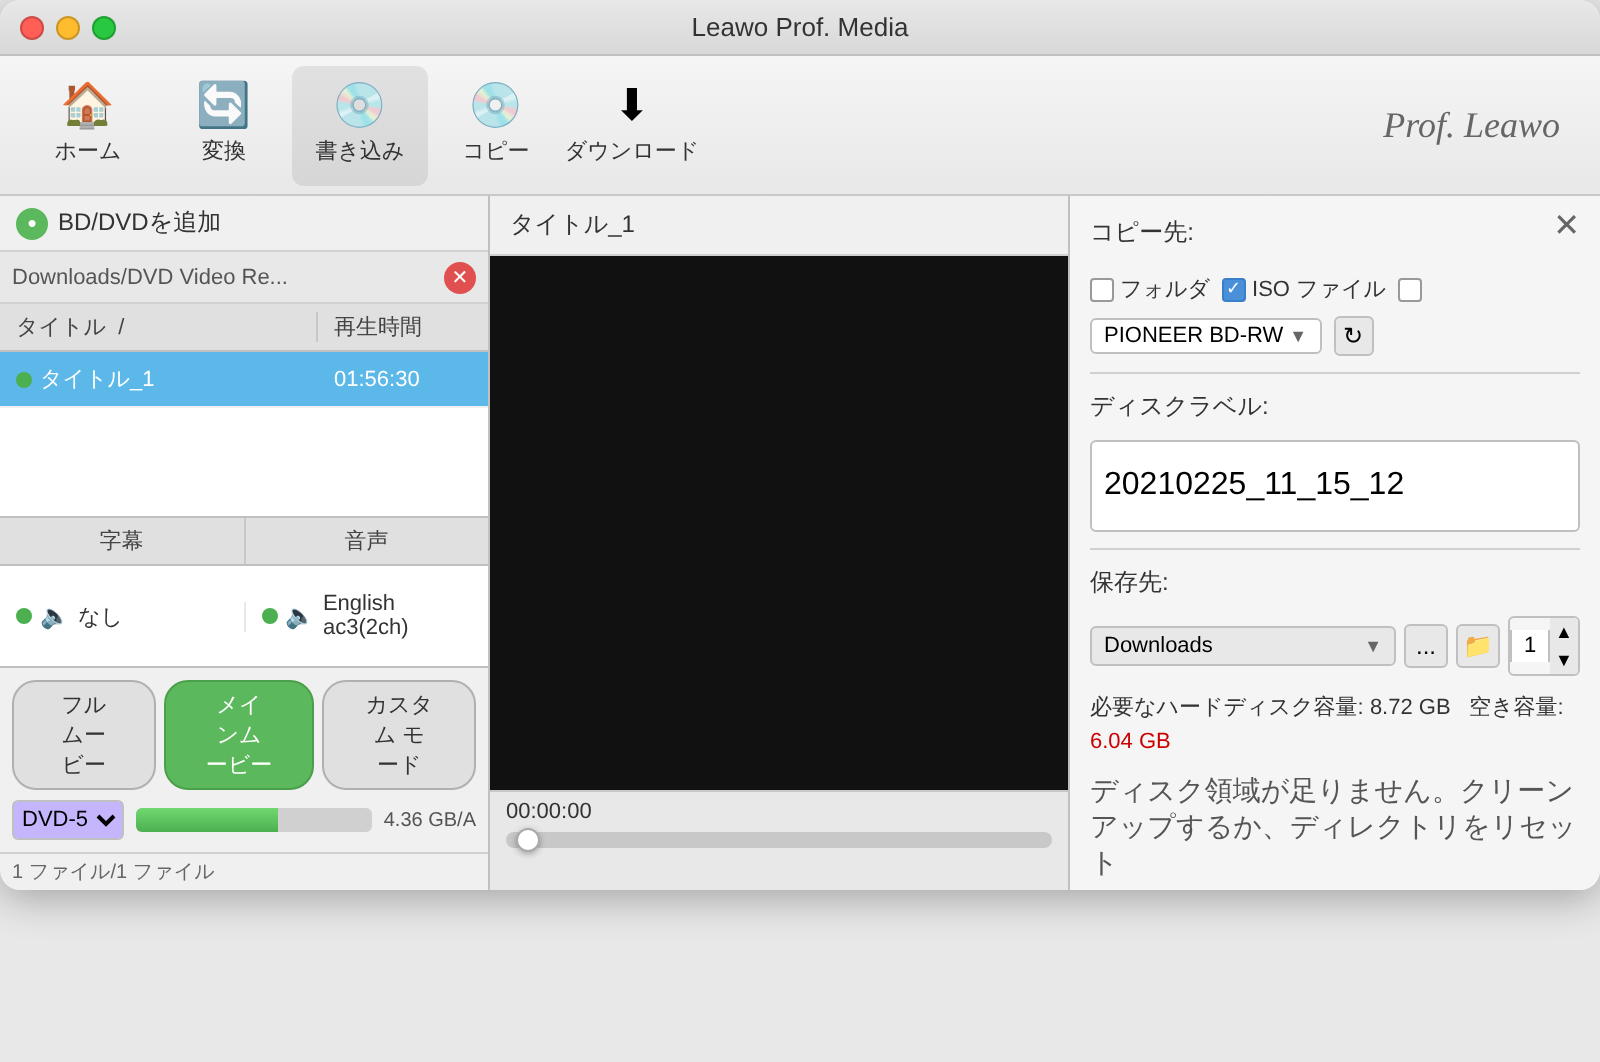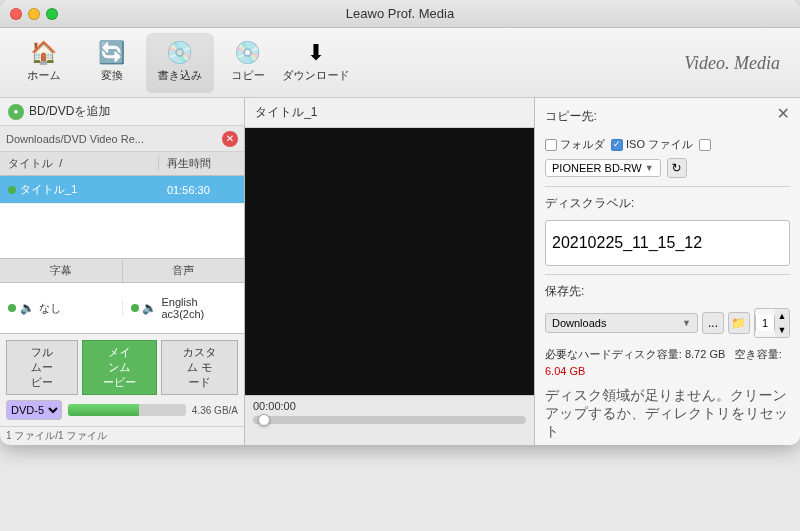--- a/index.html
+++ b/index.html
@@ -273,21 +273,21 @@
       display: flex;
       flex-direction: column;
       gap: 5px;
     }
     .mode-buttons {
       display: flex;
       gap: 4px;
     }
     .mode-btn {
       padding: 4px 20px;
-      border-radius: 0;
+      border-radius: 12px;
       font-size: 11px;
       cursor: pointer;
       border: 1px solid #b0b0b0;
       background: #e0e0e0;
       color: #333;
     }
     .mode-btn.active {
       background: #5cb85c;
       color: white;
       border-color: #4aa04a;
@@ -608,21 +608,21 @@
       </div>
       <div class="toolbar-item">
         <span class="toolbar-icon">💿</span>
         <span class="toolbar-label">コピー</span>
       </div>
       <div class="toolbar-item">
         <span class="toolbar-icon">⬇</span>
         <span class="toolbar-label">ダウンロード</span>
       </div>
     </div>
-    <div class="toolbar-logo">Video. Media</div>
+    <div class="toolbar-logo">Prof. Leawo</div>
   </div>
 
   <div class="main-content">
 
     <div class="left-panel">
 
       <div class="bd-dvd-bar">
         <div class="bd-dvd-icon">●</div>
         <span class="bd-dvd-label">BD/DVDを追加</span>
       </div>

